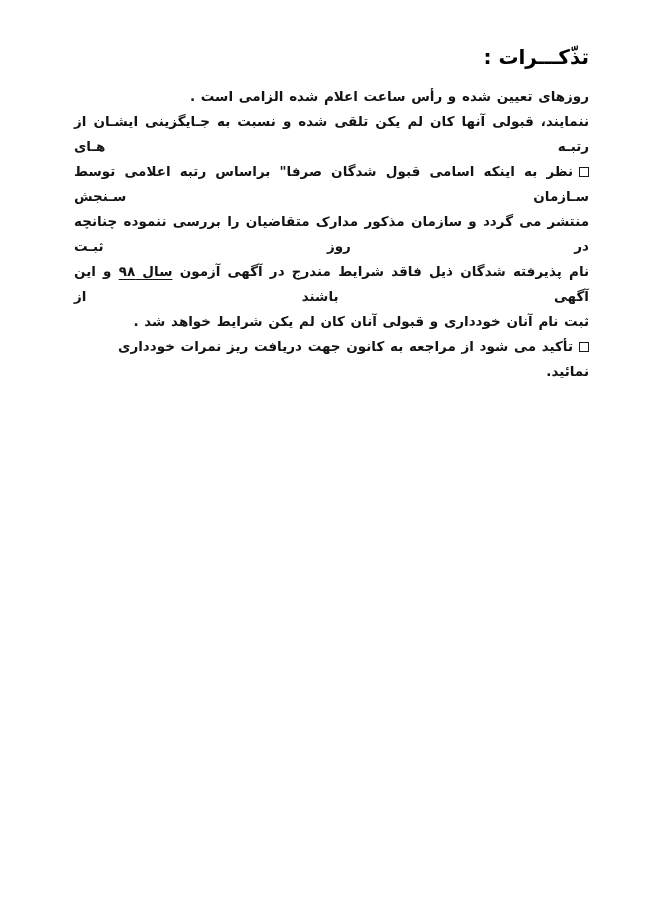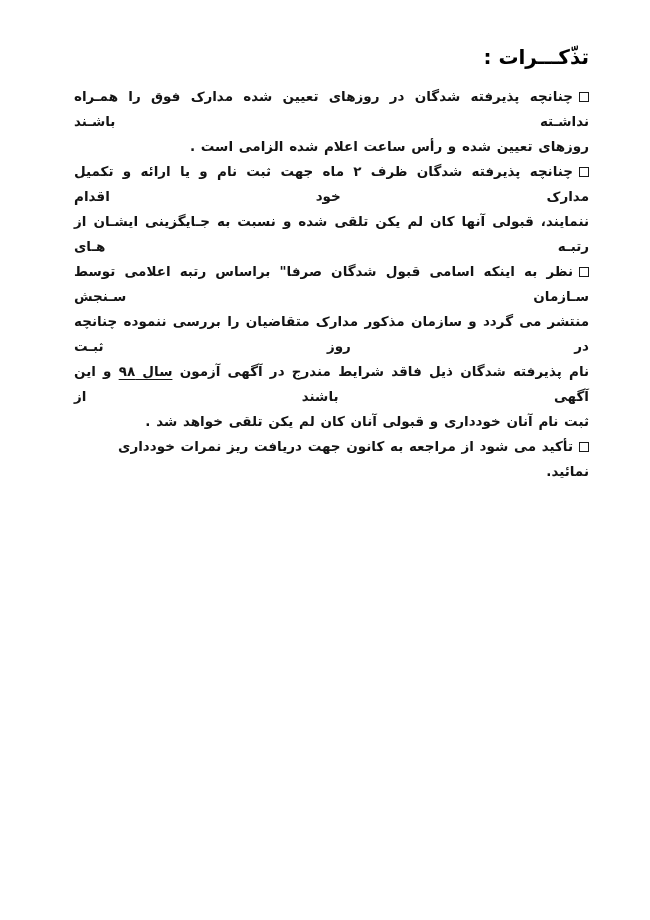--- a/index.html
+++ b/index.html
@@ -64,34 +64,32 @@
 </head>
 <body>
 
 <div class="page">
 
   <div class="doc-title">تذّکـــرات :</div>
 
   <div class="notes">
 
     <div class="note">
-      <div class="line fill"><span class="checkbox"></span><span>چنانچه پذیرفته شدگان در روزهای تعیین شده مدارک فوق را همـراه نداشـته باشـند</span></div>
       <div class="line"><span>روزهای تعیین شده و رأس ساعت اعلام شده الزامی است .</span></div>
     </div>
 
     <div class="note">
-      <div class="line fill"><span class="checkbox"></span><span>چنانچه پذیرفته شدگان ظرف ۲ ماه جهت ثبت نام و یا ارائه و تکمیل مدارک خود اقدام</span></div>
       <div class="line fill"><span>ننمایند، قبولی آنها کان لم یکن تلقی شده و نسبت به جـایگزینی ایشـان از رتبـه هـای</span></div>
     </div>
 
     <div class="note">
       <div class="line fill"><span class="checkbox"></span><span>نظر به اینکه اسامی قبول شدگان صرفا" براساس رتبه اعلامی توسط سـازمان سـنجش</span></div>
       <div class="line fill"><span>منتشر می گردد و سازمان مذکور مدارک متقاضیان را بررسی ننموده چنانچه در روز ثبـت</span></div>
       <div class="line fill"><span>نام پذیرفته شدگان ذیل فاقد شرایط مندرج در آگهی آزمون</span> <span class="u">سال ۹۸</span> <span>و این آگهی باشند از</span></div>
-      <div class="line"><span>ثبت نام آنان خودداری و قبولی آنان کان لم یکن تلقی خواهد شد .</span></div>
+      <div class="line"><span>ثبت نام آنان خودداری و قبولی آنان کان لم یکن شرایط خواهد شد .</span></div>
     </div>
 
 
     <div class="note">
       <div class="line"><span class="checkbox"></span><span>تأکید می شود از مراجعه به کانون جهت دریافت ریز نمرات خودداری نمائید.</span></div>
     </div>
 
   </div>
 
 </div>

